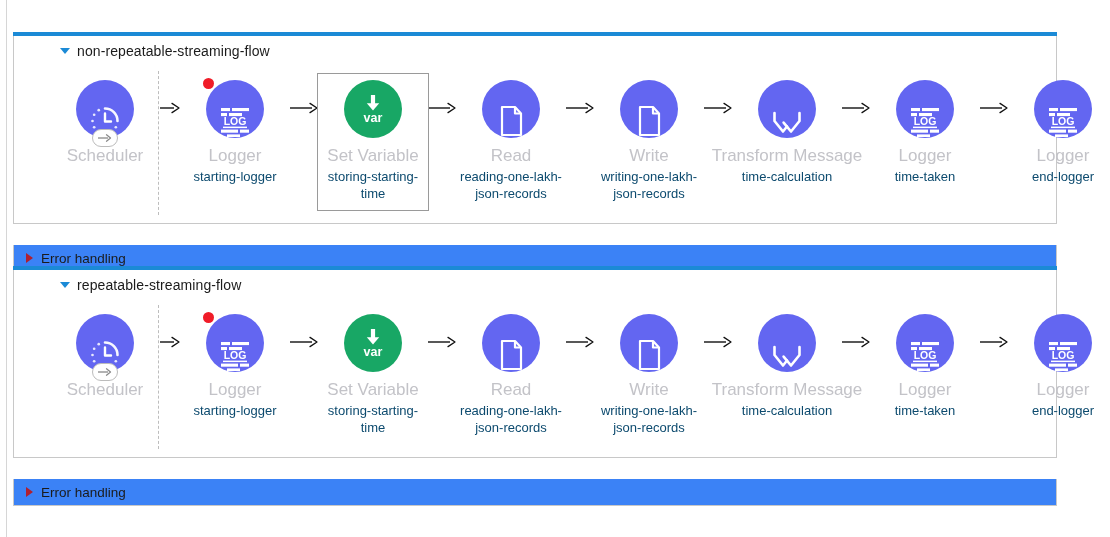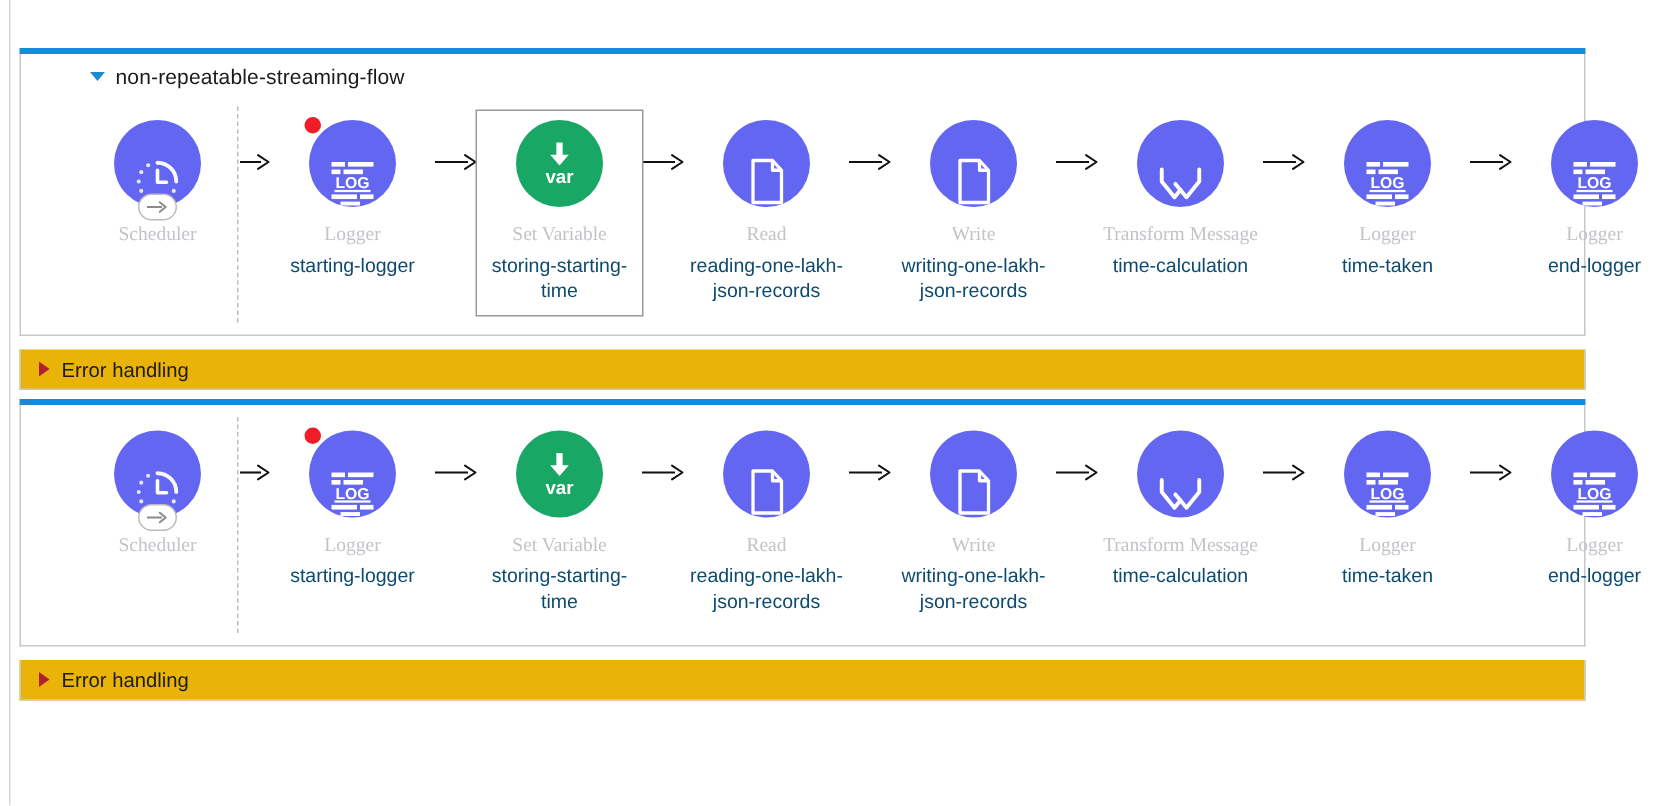--- a/index.html
+++ b/index.html
@@ -125,26 +125,25 @@
     width: 26px; height: 18px;
     border-radius: 9px;
     background: #ffffff;
     border: 1px solid #bcbcbc;
     display: flex;
     align-items: center;
     justify-content: center;
   }
 
   .lbl-type {
-    font-size: 13px;
+    font-size: 17px;
     color: #c3c3c8;
     margin-top: 10px;
     line-height: 15px;
     white-space: nowrap;
-    font-family: Liberation Serif, serif;
   }
   .lbl-name {
     font-size: 13px;
     color: #0c4a6e;
     margin-top: 5px;
     text-align: center;
     line-height: 17px;
     width: 104px;
     word-break: break-word;
   }
@@ -159,26 +158,26 @@
     align-items: center;
     justify-content: center;
   }
   .conn.first { width: 20px; }
 
   
   .err-bar {
     width: 1044px;
     border: 1px solid #c8c8c8;
     border-top: none;
-    background: #eab308;
+    background: #3b82f6;
     display: flex;
     align-items: center;
     padding: 6px 0 6px 12px;
     height: 27px;
-    margin-top: 9px;
+    margin-top: 21px;
   }
   .tri-right {
     width: 0; height: 0;
     border-top: 5px solid transparent;
     border-bottom: 5px solid transparent;
     border-left: 7px solid #b02030;
     margin-right: 8px;
   }
   .err-label {
     font-size: 13.5px;
@@ -377,20 +376,24 @@
           </div>
         </div>
         <div class="err-bar">
           <div class="tri-right" style="border-left-color: rgb(176, 32, 48);"></div>
           <span class="err-label">Error handling</span>
         </div>
       </div>
       <div class="flow-wrap" style="top: 266px;">
         <div class="flow-topbar" style="background: rgb(27, 138, 214);"></div>
         <div class="flow">
+          <div class="flow-header">
+            <div class="tri-down" style="border-top-color: rgb(27, 138, 214);"></div>
+            <span class="flow-title">repeatable-streaming-flow</span>
+          </div>
           <div class="nodes">
             <div class="divider-dash"></div>
             <div class="node">
               <div class="node-box">
                 <div class="circle purple" style="background: rgb(99, 102, 241);">
                   <svg width="34" height="34" viewBox="0 0 34 34">
                     <circle cx="27.83" cy="23.25" r="1.35" fill="#ffffff" opacity="0.85"></circle>
                     <circle cx="23.25" cy="27.83" r="1.35" fill="#ffffff" opacity="0.85"></circle>
                     <circle cx="17.00" cy="29.50" r="1.35" fill="#ffffff" opacity="0.85"></circle>
                     <circle cx="10.75" cy="27.83" r="1.35" fill="#ffffff" opacity="0.85"></circle>

